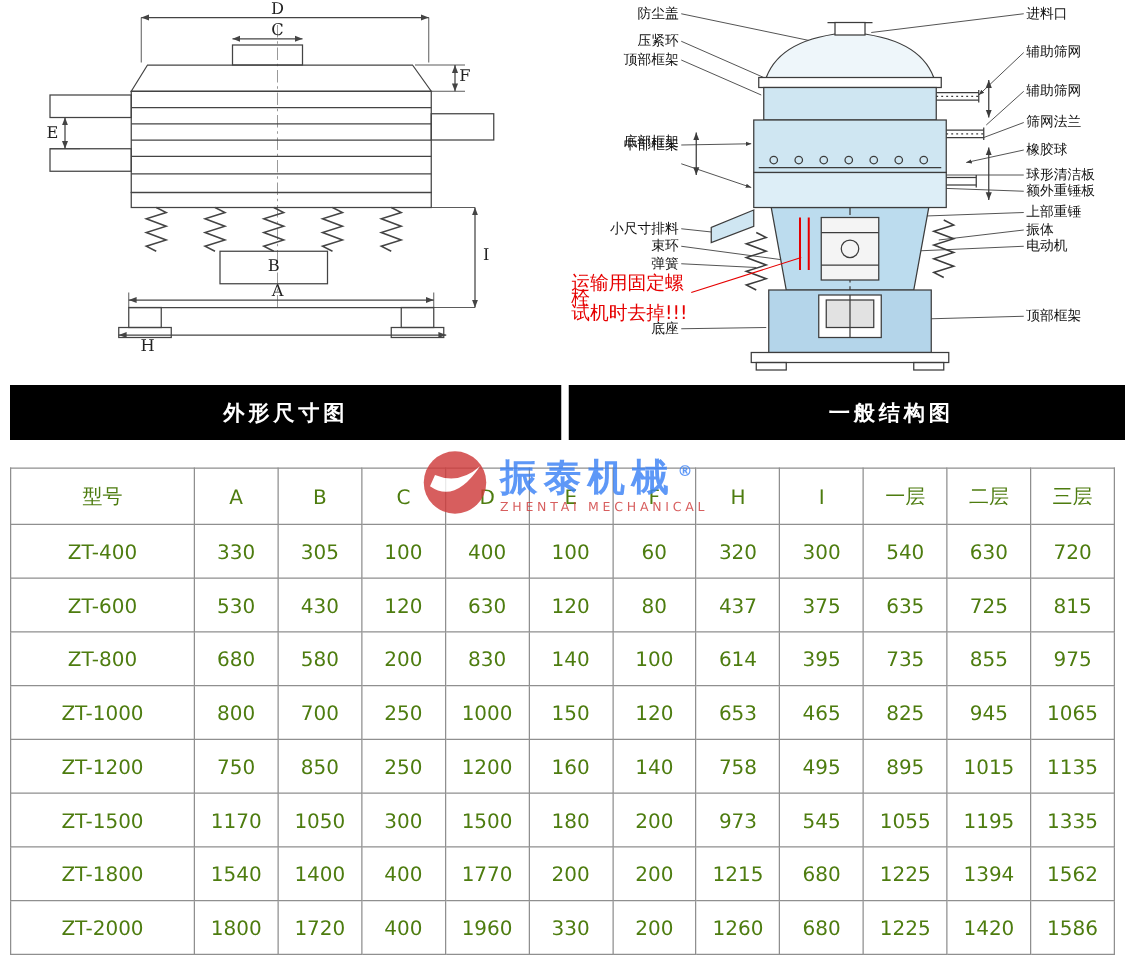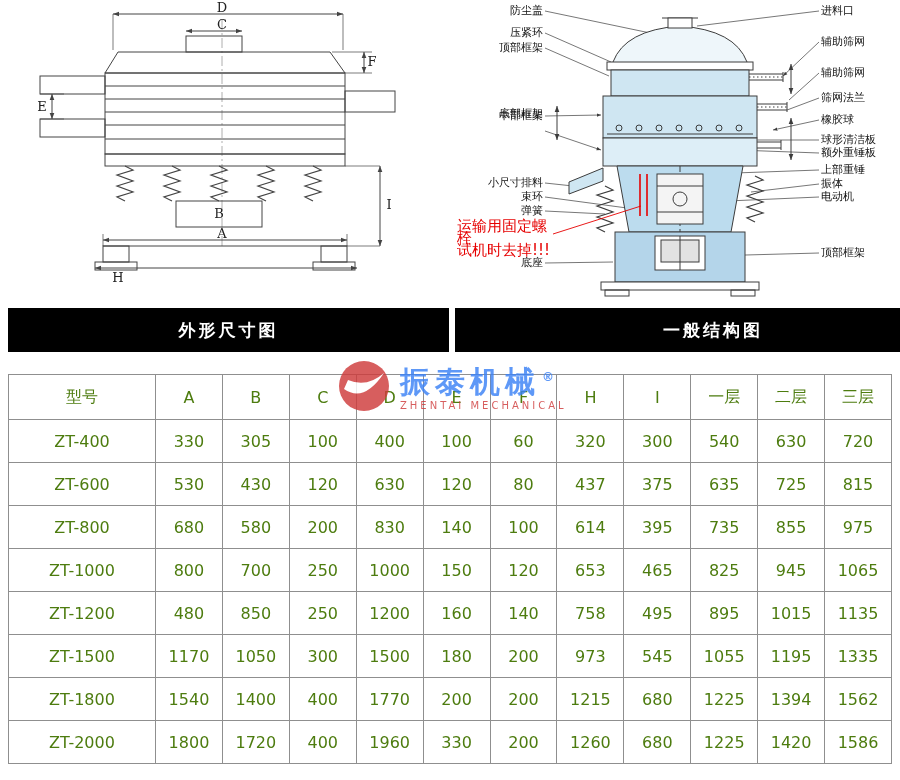--- a/index.html
+++ b/index.html
@@ -363,21 +363,21 @@
           <td>150</td>
           <td>120</td>
           <td>653</td>
           <td>465</td>
           <td>825</td>
           <td>945</td>
           <td>1065</td>
         </tr>
         <tr>
           <td>ZT-1200</td>
-          <td>480</td>
+          <td>750</td>
           <td>850</td>
           <td>250</td>
           <td>1200</td>
           <td>160</td>
           <td>140</td>
           <td>758</td>
           <td>495</td>
           <td>895</td>
           <td>1015</td>
           <td>1135</td>

